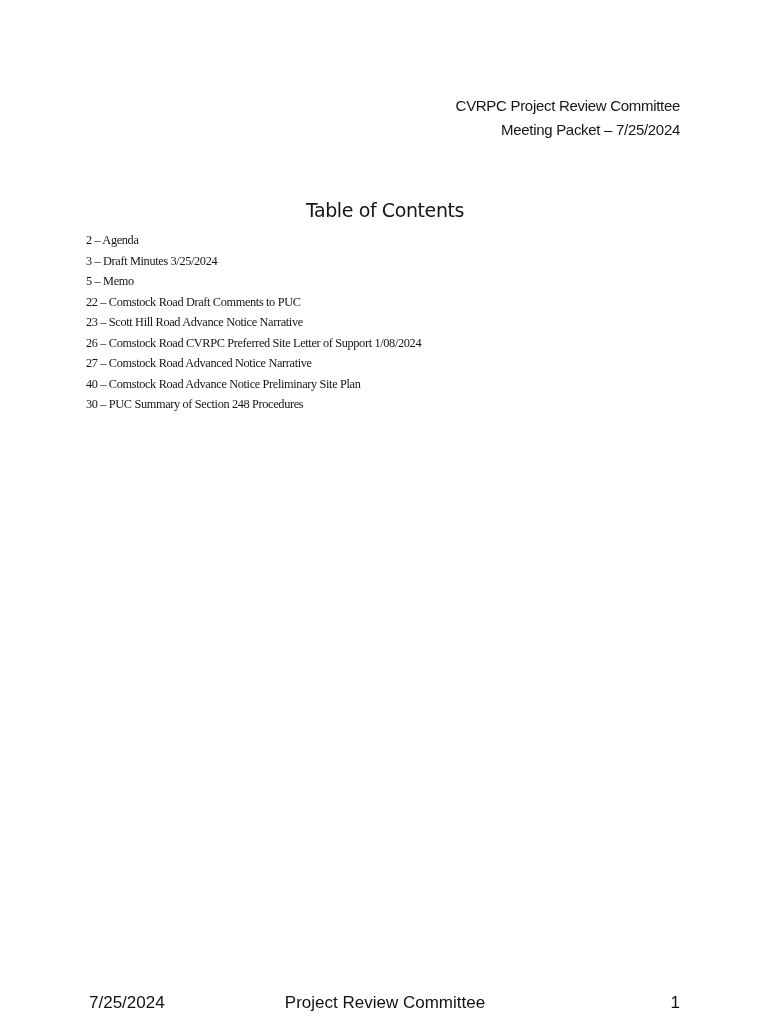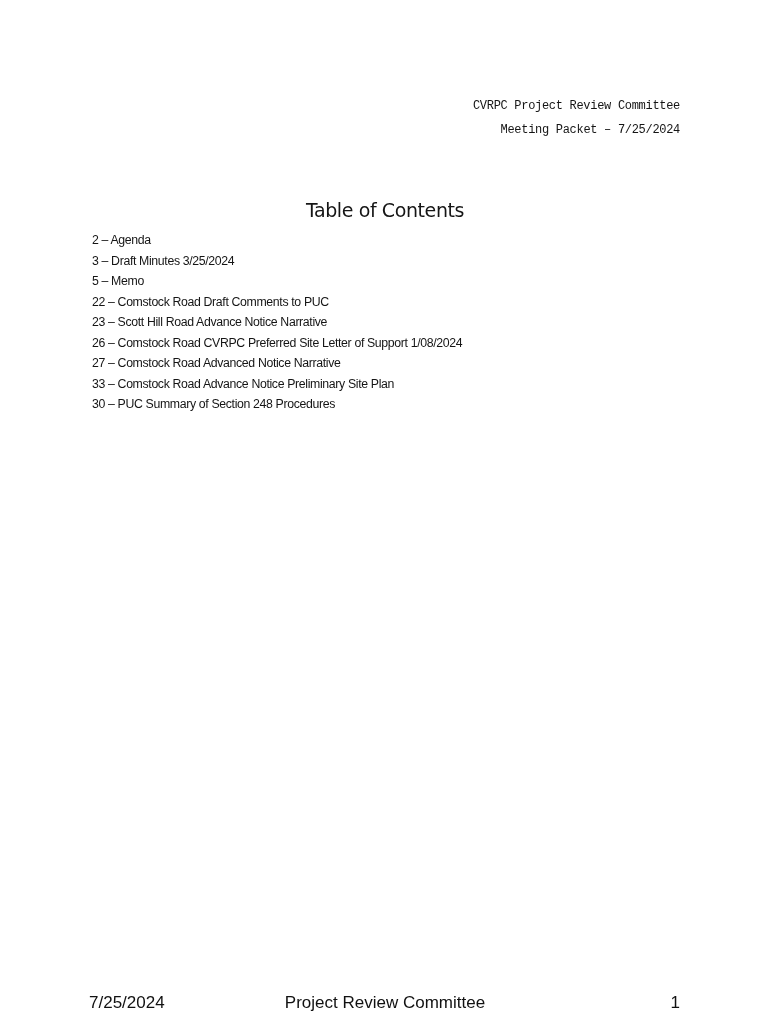--- a/index.html
+++ b/index.html
@@ -13,47 +13,47 @@
       position: relative;
       overflow: hidden;
       color: #111111;
       font-family: "Liberation Sans", sans-serif;
     }
     .header-block {
       position: absolute;
       right: 90px;
       top: 94px;
       text-align: right;
-      font-family: Liberation Mono, monospace;
-      font-size: 12px;
+      font-family: Liberation Sans, sans-serif;
+      font-size: 15px;
       line-height: 24px;
       letter-spacing: -0.3px;
       color: #151515;
     }
     .header-line { display: block; white-space: nowrap; }
     .toc-title {
       position: absolute;
       left: 0;
       width: 770px;
       top: 170px;
       text-align: center;
       font-family: "DejaVu Sans", sans-serif;
       font-size: 19px;
       letter-spacing: -0.4px;
       color: #151515;
       margin-top: 29px;
     }
     .toc-list {
       position: absolute;
-      left: 92px;
+      left: 86px;
       top: 230px;
       margin: 0;
       padding: 0;
       list-style: none;
-      font-family: Liberation Sans, sans-serif;
+      font-family: Liberation Serif, serif;
       font-size: 12.3px;
       line-height: 20.5px;
       letter-spacing: -0.35px;
       color: #151515;
     }
     .toc-item { white-space: nowrap; }
     .footer {
       position: absolute;
       top: 993px;
       left: 0;
@@ -78,21 +78,21 @@
 <div class="toc-title">Table of Contents</div>
 
 <ul class="toc-list">
   <li class="toc-item">2 – Agenda</li>
   <li class="toc-item">3 – Draft Minutes 3/25/2024</li>
   <li class="toc-item">5 – Memo</li>
   <li class="toc-item">22 – Comstock Road Draft Comments to PUC</li>
   <li class="toc-item">23 – Scott Hill Road Advance Notice Narrative</li>
   <li class="toc-item">26 – Comstock Road CVRPC Preferred Site Letter of Support 1/08/2024</li>
   <li class="toc-item">27 – Comstock Road Advanced Notice Narrative</li>
-  <li class="toc-item">33 – Comstock Road Advance Notice Preliminary Site Plan</li>
+  <li class="toc-item">40 – Comstock Road Advance Notice Preliminary Site Plan</li>
   <li class="toc-item">30 – PUC Summary of Section 248 Procedures</li>
 </ul>
 
 <div class="footer">
   <span class="footer-date">7/25/2024</span>
   <span class="footer-center">Project Review Committee</span>
   <span class="footer-page">1</span>
 </div>
 
 </body></html>

